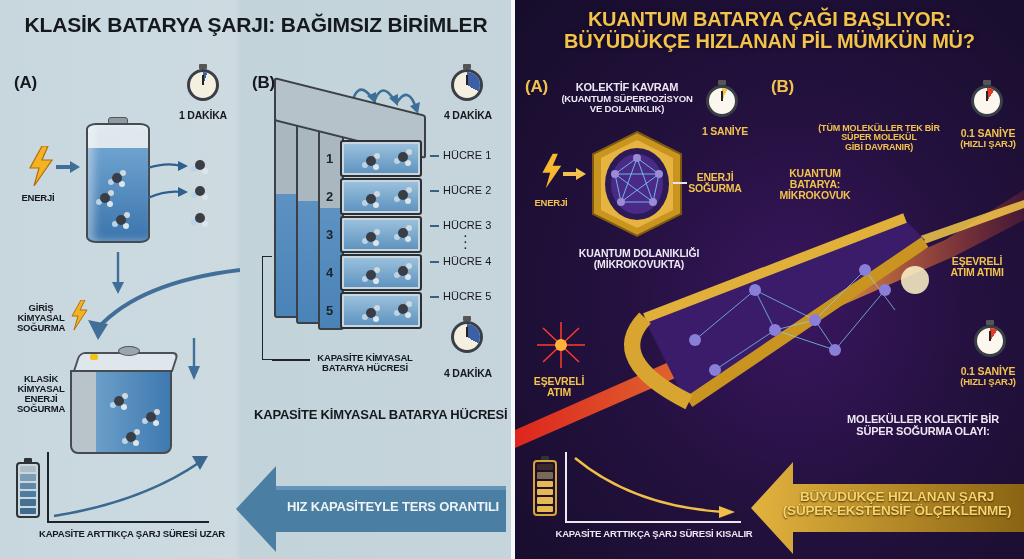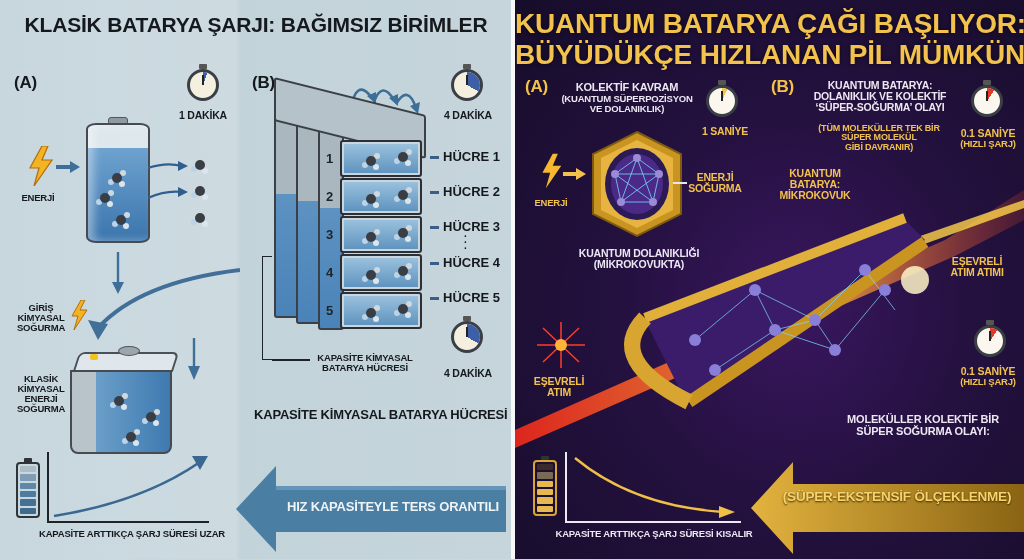--- a/index.html
+++ b/index.html
@@ -8,37 +8,37 @@
 .panel{position:absolute;top:0;height:559px;overflow:hidden}
 #left{left:0;width:512px;background:linear-gradient(90deg,#c8d7de 0%,#cddbe1 46%,#c3d3da 47%,#c6d5dc 100%)}
 #divider{position:absolute;left:511px;top:0;width:4px;height:559px;background:#f6f8f9;z-index:5}
 #right{left:515px;width:509px;background:radial-gradient(ellipse at 55% 55%,#3a1660 0%,#24113f 45%,#160d2a 100%)}
 .abs{position:absolute}
 .t{font-weight:700;text-align:center;line-height:1.05;letter-spacing:-0.2px;white-space:nowrap}
 .dark{color:#15191d}
 .gold{color:#f2c24c}
 .white{color:#ece7f2}
 .title-l{font-size:21px;left:0;width:512px;top:14px}
-.title-r{font-size:28px;left:0;width:509px;top:8px;line-height:1.12;text-shadow:0 0 4px rgba(0,0,0,.6)}
+.title-r{font-size:20px;left:0;width:509px;top:8px;line-height:1.12;text-shadow:0 0 4px rgba(0,0,0,.6)}
 .sm{font-size:10.5px}
 .xs{font-size:9.5px}
 
 .sw{position:absolute;width:34px;height:38px}
 .sw .crown{position:absolute;left:13px;top:0;width:8px;height:5px;background:#555;border-radius:1px}
 .sw .face{position:absolute;left:1px;top:5px;width:32px;height:32px;border-radius:50%;background:#f5efe0;border:3.5px solid #3a3f46}
 .sw .wedge{position:absolute;inset:0;border-radius:50%}
 .sw .hand{position:absolute;left:12px;top:3px;width:1.6px;height:10px;background:#222}
 
 .batt{position:absolute;width:24px;height:56px;border:2.5px solid #2e3338;border-radius:4px;padding:2px;display:flex;flex-direction:column;gap:2px}
 .batt:before{content:"";position:absolute;left:6px;top:-6px;width:8px;height:4px;background:#2e3338;border-radius:1px 1px 0 0}
 .batt i{flex:1;display:block;border-radius:1px}
 
 .cell{position:absolute;left:340px;width:82px;height:37px;border:2px solid #2a3036;border-radius:3px;background:linear-gradient(180deg,#9ec3df,#5b91bd);box-shadow:inset 0 0 0 2px #c9d6de}
 .cell .num{position:absolute;left:-16px;top:9px;font-size:13px;font-weight:700;color:#1d2328}
-.cell-lbl{position:absolute;left:430px;font-size:13px;font-weight:700;color:#15191d;white-space:nowrap}
+.cell-lbl{position:absolute;left:430px;font-size:11px;font-weight:400;color:#15191d;white-space:nowrap}
 .cell-lbl:before{content:"";display:inline-block;width:9px;height:2.5px;background:#3a5f86;vertical-align:middle;margin-right:4px}
 .mol{position:absolute;width:10px;height:10px;border-radius:50%;background:#3a3d44;box-shadow:6px -5px 0 -2px #cfd8de,-6px 4px 0 -2px #b9d3e8,5px 6px 0 -2px #dbe5ec}
 </style>
 </head>
 <body>
 
 <div id="left" class="panel">
   <div class="abs t dark title-l">KLASİK BATARYA ŞARJI: BAĞIMSIZ BİRİMLER</div>
 
   <div class="abs t dark" style="left:14px;top:74px;font-size:17px">(A)</div>
@@ -264,25 +264,20 @@
   <div class="abs t gold sm" style="left:172px;top:172px;width:56px">
     <div>ENERJİ</div>
     <div>SOĞURMA</div>
   </div>
   <div class="abs t white sm" style="left:52px;top:248px;width:144px">
     <div>KUANTUM DOLANIKLIĞI</div>
     <div>(MİKROKOVUKTA)</div>
   </div>
 
   <div class="abs t gold" style="left:256px;top:78px;font-size:17px">(B)</div>
-  <div class="abs t white" style="left:290px;top:80px;width:150px;font-size:10.5px">
-    <div>KUANTUM BATARYA:</div>
-    <div>DOLANIKLIK VE KOLEKTİF</div>
-    <div>‘SÜPER-SOĞURMA’ OLAYI</div>
-  </div>
   <div class="abs t gold" style="left:294px;top:124px;width:140px;font-size:9px">
     <div>(TÜM MOLEKÜLLER TEK BİR</div>
     <div>SÜPER MOLEKÜL</div>
     <div>GİBİ DAVRANIR)</div>
   </div>
   <div class="sw" style="left:455px;top:80px">
     <div class="crown"></div>
       <div class="face" style="background:#fbf7ee">
         <div class="wedge" style="background:conic-gradient(#e33826 0 34deg,transparent 34deg)"></div>
         <div class="hand"></div>
@@ -385,15 +380,16 @@
   <svg class="abs" style="left:236px;top:462px" width="273" height="92">
     <defs>
         <linearGradient id="gb" x1="0" x2="1">
           <stop offset="0" stop-color="#e3b33e"></stop>
           <stop offset="1" stop-color="#8a6414"></stop>
         </linearGradient>
       </defs>
     <polygon points="0,46 42,0 42,22 273,22 273,70 42,70 42,92" fill="url(#gb)"></polygon>
   </svg>
   <div class="abs t" style="left:258px;top:490px;width:248px;font-size:13.5px;color:#f7d36a;text-shadow:0 1px 2px #3a2a05">
+    <div>BÜYÜDÜKÇE HIZLANAN ŞARJ</div>
     <div>(SÜPER-EKSTENSİF ÖLÇEKLENME)</div>
   </div>
 </div>
 
 </body></html>

